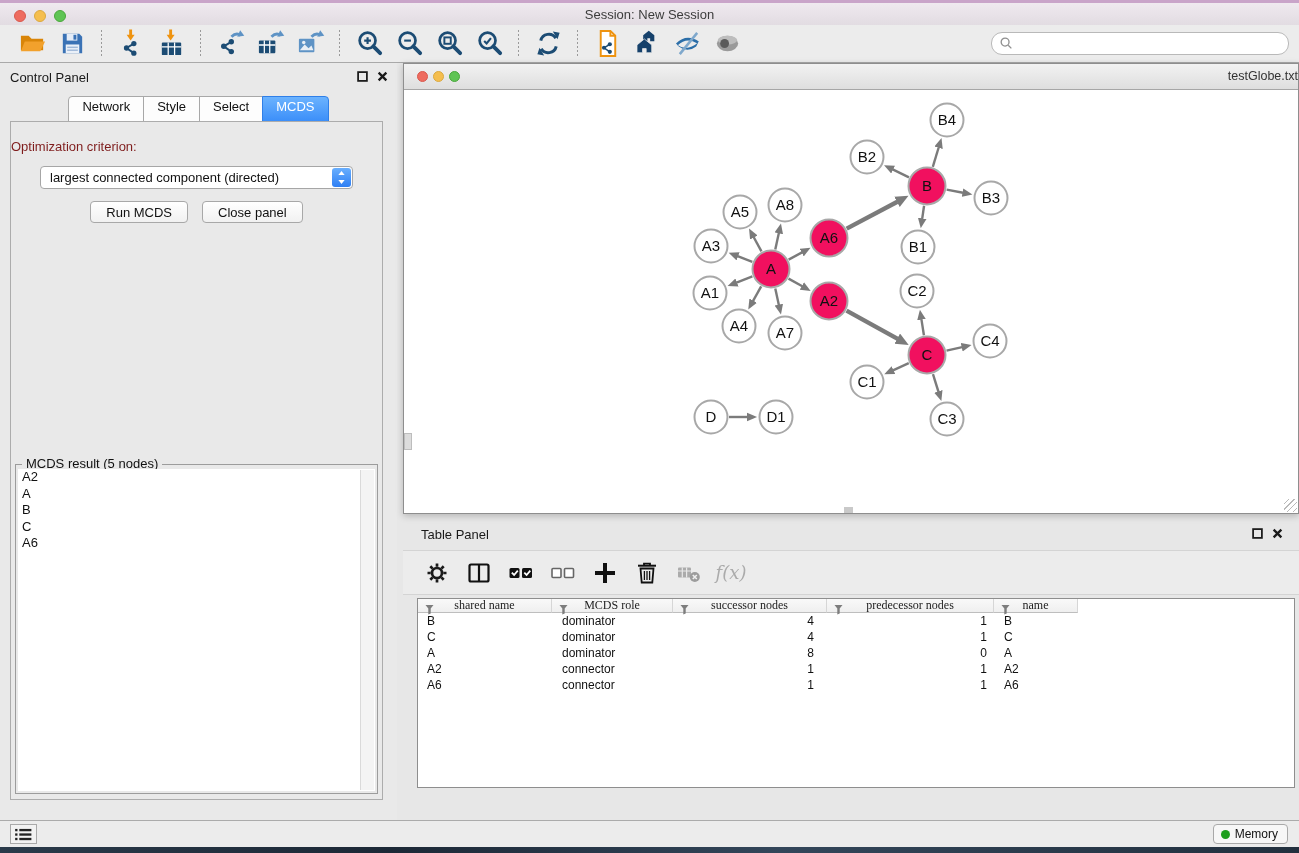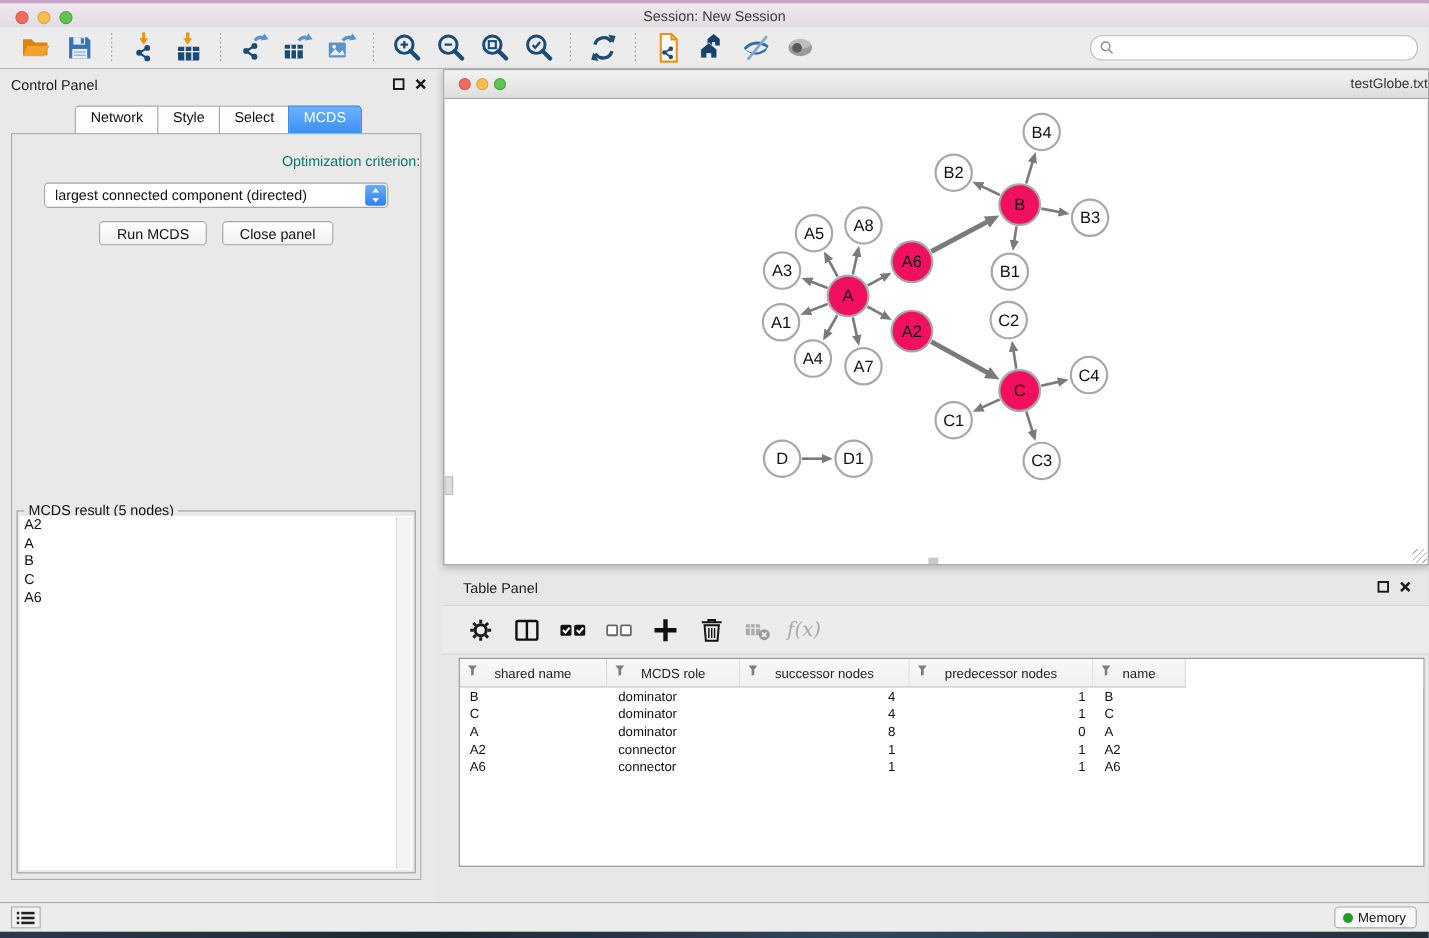--- a/index.html
+++ b/index.html
@@ -34,21 +34,21 @@
   .panel-icons{position:absolute;right:9px;top:8px;display:flex;gap:9px;align-items:center;}
   .panel-icons svg{display:block;}
   .cp-tabs{position:absolute;top:33px;left:0;right:0;display:flex;justify-content:center;}
   .tab{height:31px;line-height:20px;padding:0 13px;background:#fdfdfd;border:1px solid #a8a8a8;
        margin-left:-1px;font-size:13px;color:#111;box-sizing:border-box;white-space:nowrap;}
   .tab:first-child{border-radius:4px 0 0 4px;margin-left:0;}
   .tab:last-child{border-radius:0 4px 4px 0;}
   .tab.active{background:linear-gradient(#6bb3fe,#3287f8);border-color:#2f7fe8;color:#fff;}
   .cp-inner{position:absolute;left:10px;top:58px;width:373px;height:679px;border:1px solid #acacac;
             background:#E9E9E9;box-sizing:border-box;}
-  .opt-label{margin-top:17px;text-align:right;font-size:13px;color:#0f766e;}
+  .opt-label{margin-top:17px;text-align:left;font-size:13px;color:#7f1d1d;}
   .select-box{position:relative;margin:12px auto 0;width:313px;height:23px;background:#fff;
               border:1px solid #a6a6a6;border-radius:4px;box-sizing:border-box;text-align:center;}
   .select-value{position:absolute;left:9px;top:3px;font-size:13px;color:#111;white-space:nowrap;}
   .select-stepper{position:absolute;right:1px;top:1px;bottom:1px;width:19px;border-radius:3px;
                   background:linear-gradient(#69affe,#2e7ff4);display:flex;align-items:center;justify-content:center;}
   .cp-buttons{margin-top:12px;display:flex;justify-content:center;gap:14px;}
   .btn{height:22px;padding:0 15px;background:linear-gradient(#ffffff,#f1f1f1);border:1px solid #a8a8a8;
        border-radius:4px;font-size:13px;color:#111;font-family:inherit;}
   .result-box{position:absolute;left:4px;right:4px;top:342px;bottom:5px;border:1px solid #9c9c9c;}
   .result-legend{position:absolute;top:-9px;left:6px;background:#E9E9E9;padding:0 4px;font-size:13px;color:#111;}
@@ -74,21 +74,21 @@
   
   .table-panel{position:absolute;left:403px;top:457px;width:896px;height:300px;}
   .tp-toolbar{position:absolute;top:30px;left:0;right:0;height:45px;background:#ECECEC;
               border-top:1px solid #d4d4d4;border-bottom:1px solid #d4d4d4;
               display:flex;align-items:center;gap:6px;padding-left:16px;box-sizing:border-box;}
   .tp-btn{width:36px;height:34px;display:flex;align-items:center;justify-content:center;}
   .tp-btn svg{width:26px;height:26px;}
   .fx{font-family:"DejaVu Serif",serif;font-style:italic;font-size:18px;color:#ababab;}
   .tp-table{position:absolute;left:14px;right:4px;top:78px;height:190px;border:1px solid #8e8e8e;
             background:#fff;box-sizing:border-box;overflow:hidden;}
-  .tp-thead{display:flex;height:26px;}
+  .tp-thead{display:flex;height:14px;font-family:Liberation Serif, serif;}
   .th{position:relative;display:flex;align-items:center;justify-content:center;font-size:12px;color:#222;
       background:linear-gradient(#f9f9f9,#efefef);border-right:1px solid #d6d6d6;
       border-bottom:1px solid #bebebe;box-sizing:border-box;}
   .th .colicon{position:absolute;left:7px;top:5px;}
   .th-filler{flex:1;background:#fff;}
   .tr{display:flex;height:16px;align-items:center;font-size:12px;color:#111;}
   .td{box-sizing:border-box;white-space:nowrap;overflow:hidden;}
   .td.c0{padding-left:9px;}  .td.c1{padding-left:10px;}
   .td.c2{text-align:right;padding-right:13px;} .td.c3{text-align:right;padding-right:7px;}
   .td.c4{padding-left:10px;}

